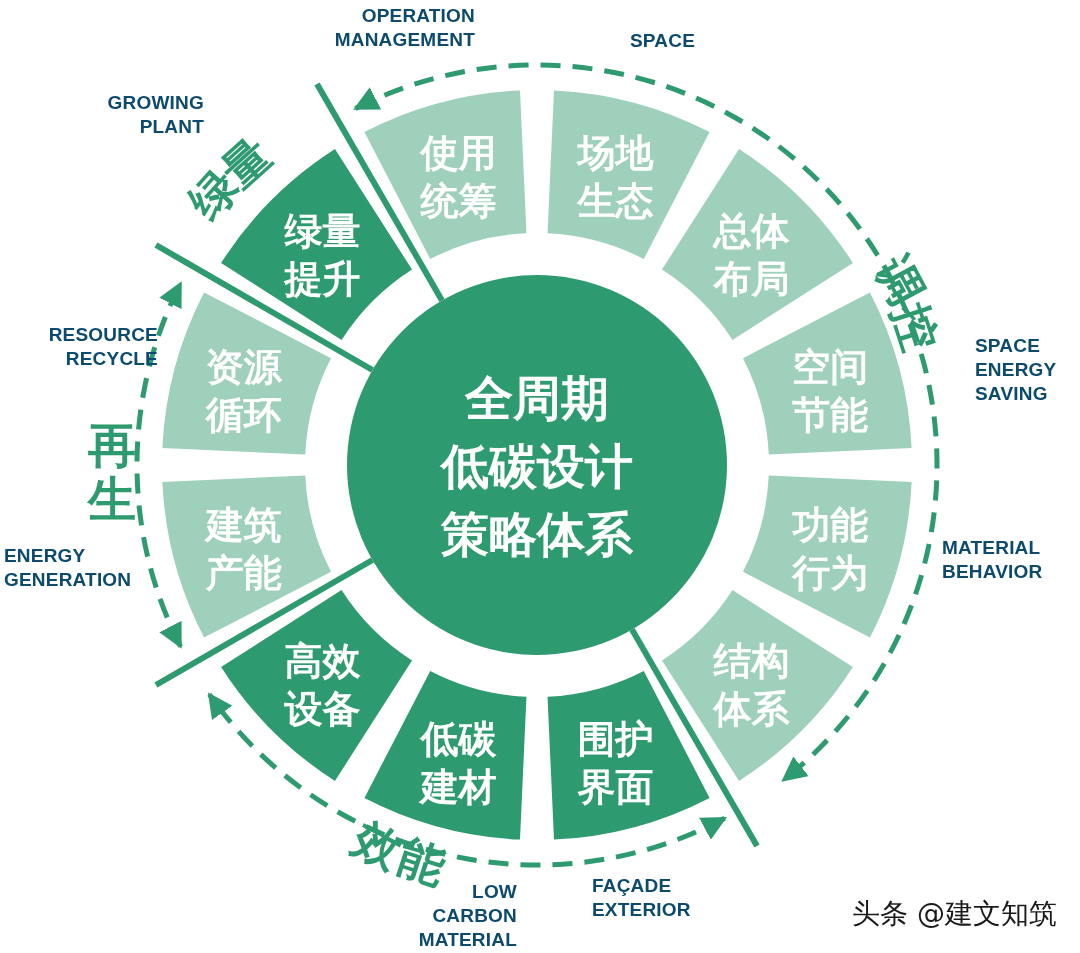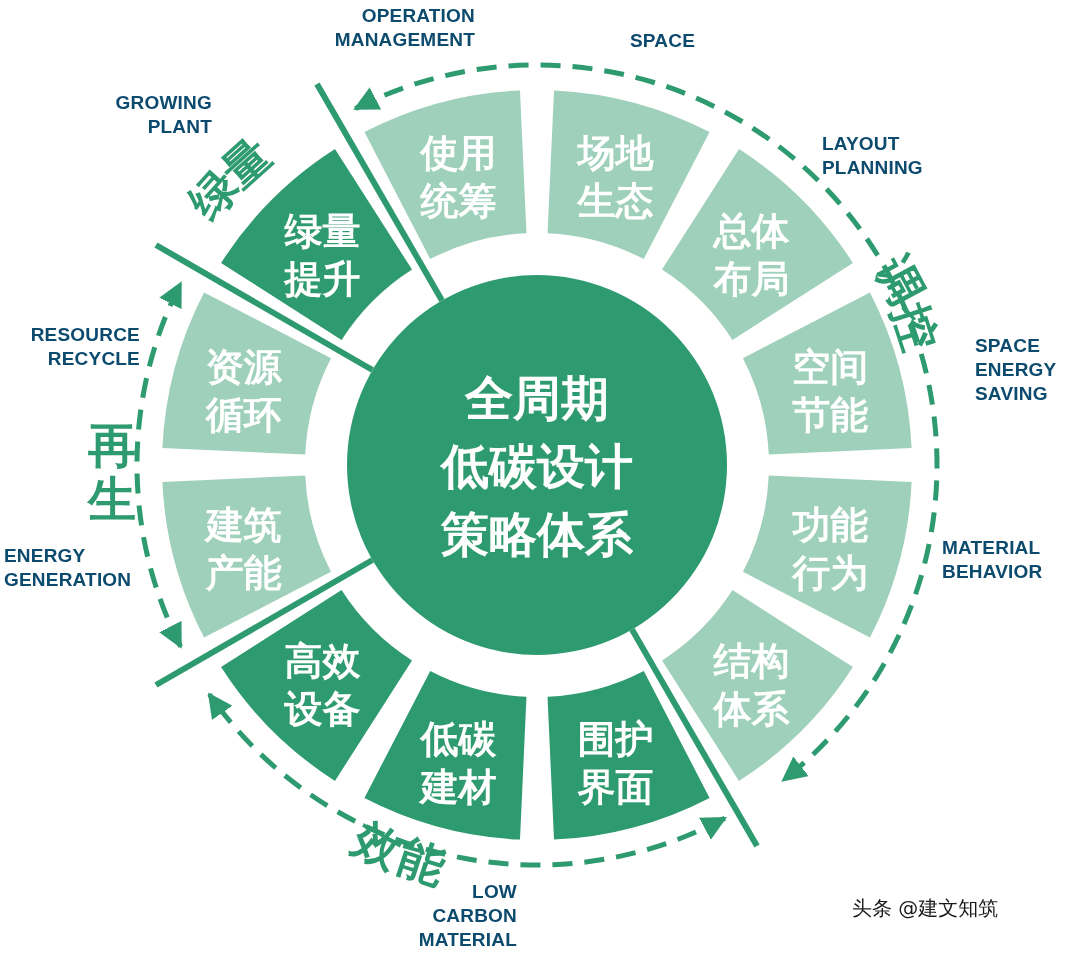--- a/index.html
+++ b/index.html
@@ -4,21 +4,21 @@
 <style>
   html, body { margin: 0; padding: 0; background: #ffffff; }
   body { width: 1080px; height: 953px; position: relative; overflow: hidden;
          font-family: "DejaVu Sans", "Liberation Sans", sans-serif; }
   #stage { position: absolute; left: 0; top: 0; width: 1080px; height: 953px; }
   .en-label { position: absolute; color: #0c4a6e; font-weight: bold; font-size: 19px;
               line-height: 24px; letter-spacing: 0.2px; white-space: pre-line;
               font-family: Liberation Sans, sans-serif; }
   .al-r { text-align: right; }
   .al-l { text-align: left; }
-  .watermark { position: absolute; left: 852px; top: 895px; font-size: 20px; color: #1a1a1a;
+  .watermark { position: absolute; left: 852px; top: 895px; font-size: 28px; color: #1a1a1a;
                font-family: "DejaVu Sans", sans-serif; }
   svg text { font-family: "DejaVu Sans", "Liberation Sans", sans-serif; font-weight: bold; }
 </style>
 </head>
 <body>
 
 <div id="stage">
   <svg id="wheel" width="1080" height="953" viewBox="0 0 1080 953" xmlns="http://www.w3.org/2000/svg">
     <defs>
       <marker id="arrowhead" viewBox="0 0 10 10" refX="9" refY="5" markerWidth="5" markerHeight="5" orient="auto-start-reverse">
@@ -112,31 +112,31 @@
       <text x="88" y="462" font-size="48" fill="#2e9a6f">再</text>
       <text x="88" y="516" font-size="48" fill="#2e9a6f">生</text>
       <text x="0" y="0" font-size="46" fill="#2e9a6f" transform="translate(210,222) rotate(-48)">绿</text>
       <text x="0" y="0" font-size="46" fill="#2e9a6f" transform="translate(240,190) rotate(-42)">量</text>
     </g>
   </svg>
 
   <div class="en-label al-r" style="left:300px; top:4px; width:175px;">OPERATION
 MANAGEMENT</div>
   <div class="en-label al-l" style="left:630px; top:29px;">SPACE</div>
-  <div class="en-label al-l" style="left:822px; top:132px;">LAYOUT
-PLANNING</div>
   <div class="en-label al-l" style="left:975px; top:334px;">SPACE
 ENERGY
 SAVING</div>
   <div class="en-label al-l" style="left:942px; top:536px;">MATERIAL
 BEHAVIOR</div>
+  <div class="en-label al-l" style="left:592px; top:874px;">FAÇADE
+EXTERIOR</div>
   <div class="en-label al-r" style="left:380px; top:868px; width:137px;margin-top:12px;">LOW
 CARBON
 MATERIAL</div>
   <div class="en-label al-l" style="left:4px; top:544px;">ENERGY
 GENERATION</div>
-  <div class="en-label al-r" style="left:0; top:323px; width:140px;">RESOURCE
+  <div class="en-label al-r" style="left:18px; top:323px; width:140px;">RESOURCE
 RECYCLE</div>
-  <div class="en-label al-r" style="left:60px; top:91px; width:152px;">GROWING
+  <div class="en-label al-r" style="left:52px; top:91px; width:152px;">GROWING
 PLANT</div>
 
   <div class="watermark">头条 @建文知筑</div>
 </div>
 
 </body></html>

